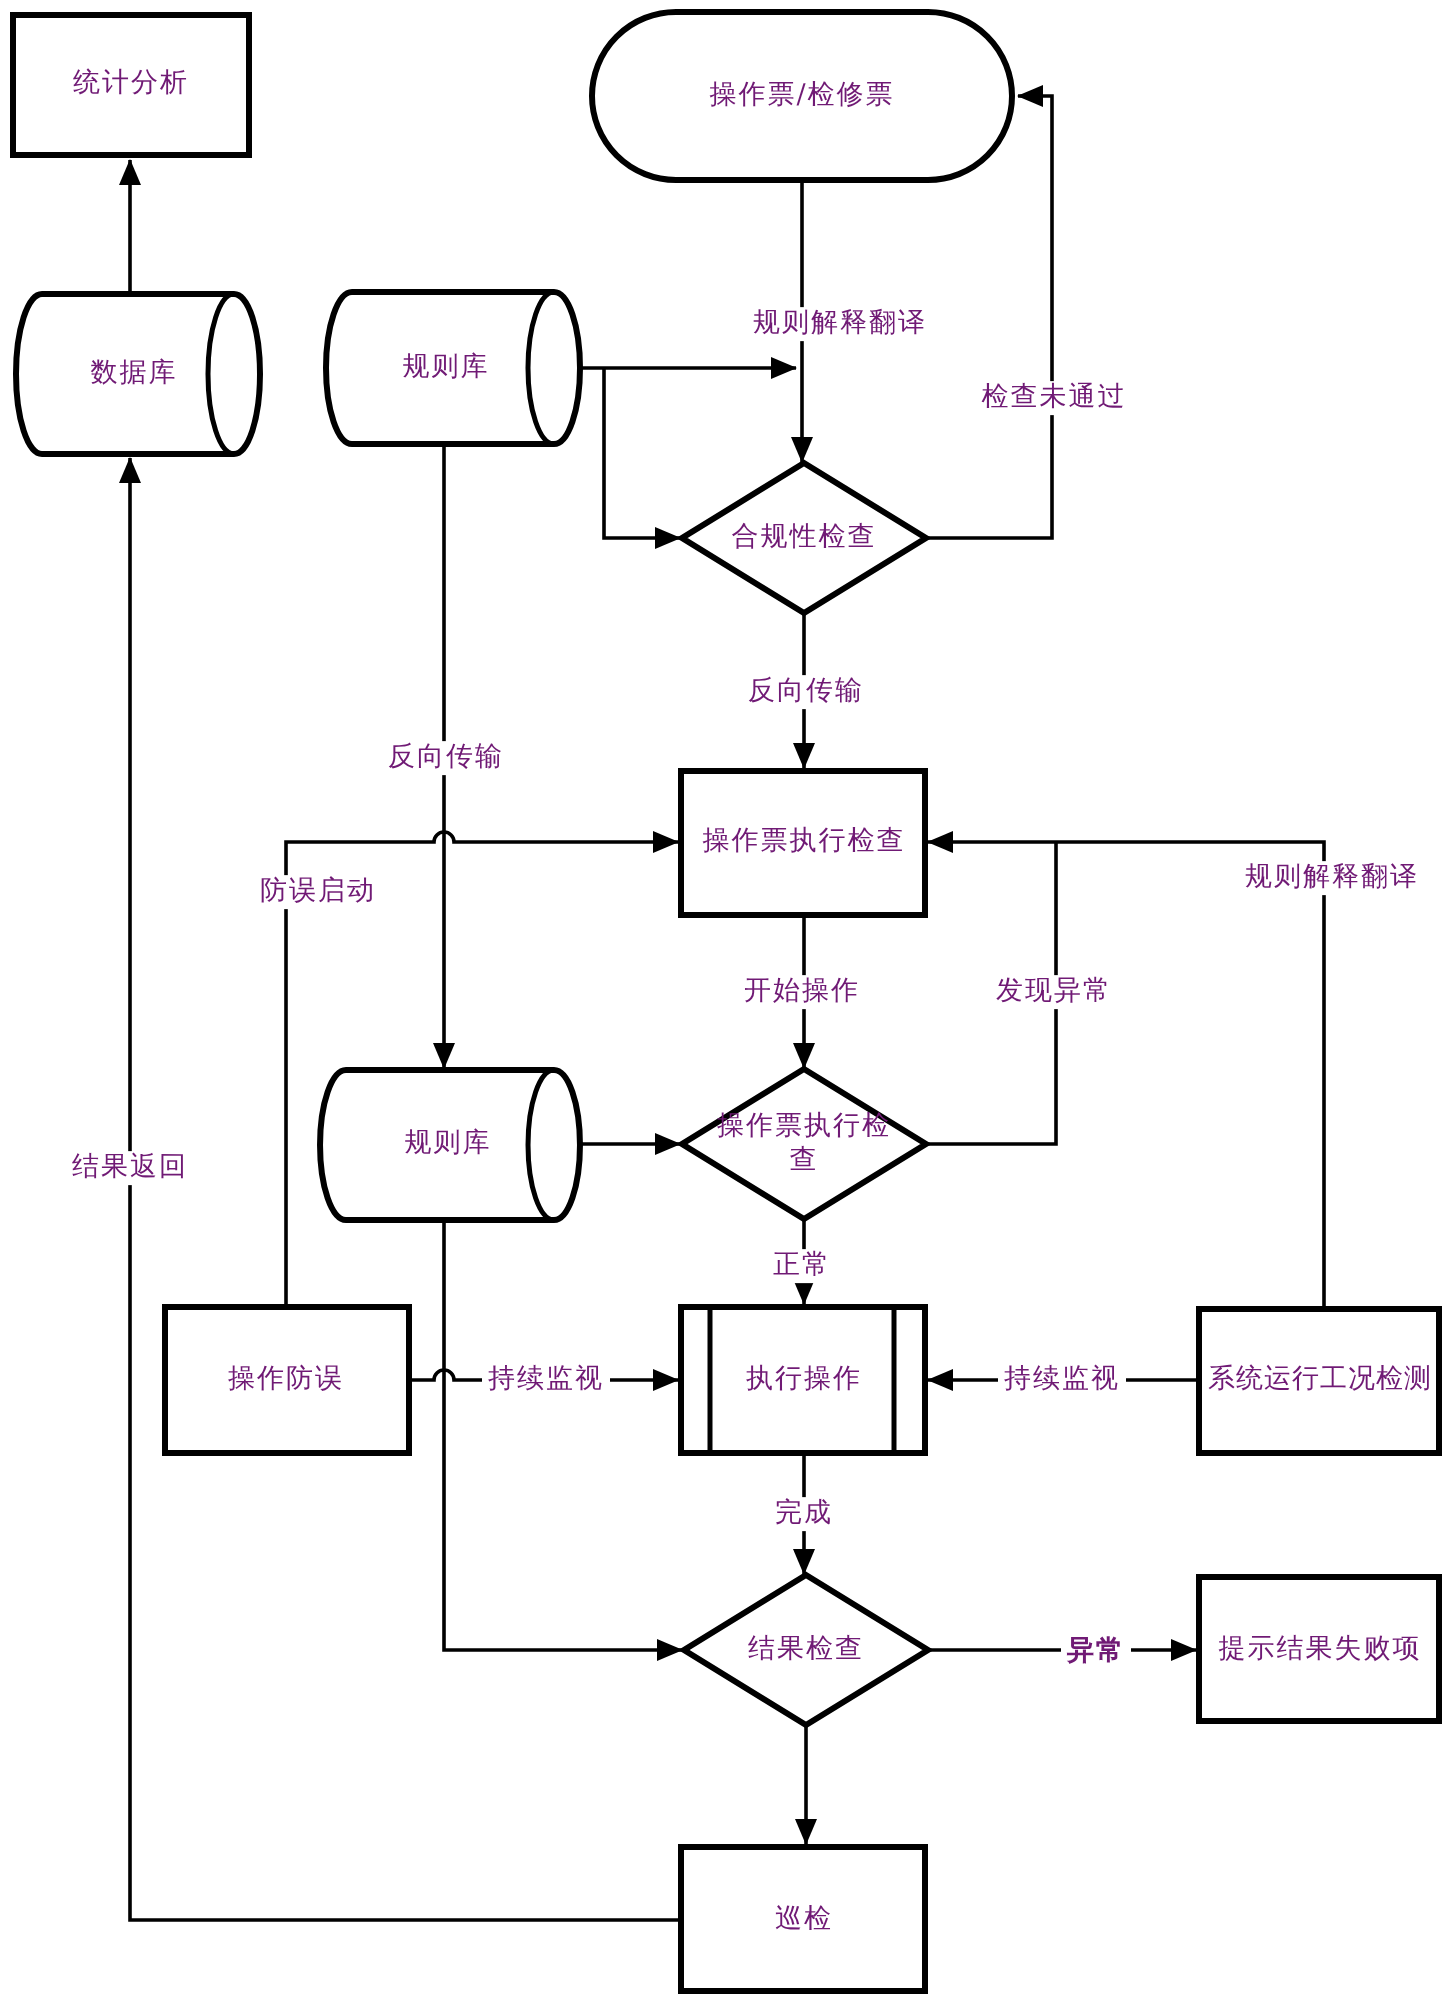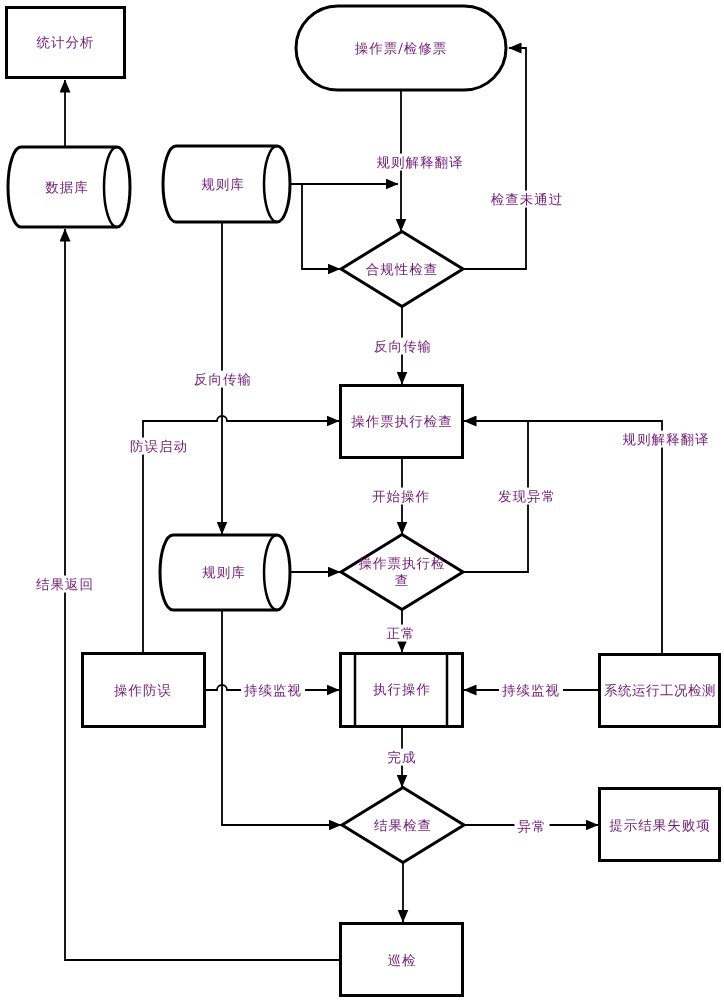--- a/index.html
+++ b/index.html
@@ -103,35 +103,35 @@
   </svg>
 
   <div class="lbl" style="left:65.5px;top:42px;">统计分析</div>
   <div class="lbl" style="left:67px;top:187px;">数据库</div>
   <div class="lbl" style="left:223px;top:184px;">规则库</div>
   <div class="lbl" style="left:401px;top:48px;">操作票/检修票</div>
   <div class="lbl" style="left:402px;top:269px;">合规性检查</div>
   <div class="lbl" style="left:402px;top:421px;">操作票执行检查</div>
   <div class="lbl" style="left:224px;top:572px;">规则库</div>
   <div class="lbl wrap" style="left:402px;top:572px;">操作票执行检查</div>
-  <div class="lbl" style="left:402px;top:690px;font-family:Liberation Serif, serif;">执行操作</div>
+  <div class="lbl" style="left:402px;top:690px;">执行操作</div>
   <div class="lbl" style="left:143px;top:690px;">操作防误</div>
   <div class="lbl" style="left:660px;top:690px;letter-spacing:0.5px;">系统运行工况检测</div>
   <div class="lbl" style="left:403px;top:825px;">结果检查</div>
   <div class="lbl" style="left:660px;top:825px;">提示结果失败项</div>
   <div class="lbl" style="left:402px;top:960px;">巡检</div>
 
   <div class="lbl edge-lbl" style="left:402px;top:162px;margin-left:18px;">规则解释翻译</div>
   <div class="lbl edge-lbl" style="left:527px;top:184px;margin-top:15px;">检查未通过</div>
   <div class="lbl edge-lbl" style="left:403px;top:346px;">反向传输</div>
   <div class="lbl edge-lbl" style="left:223px;top:379px;">反向传输</div>
   <div class="lbl edge-lbl" style="left:159px;top:446px;">防误启动</div>
   <div class="lbl edge-lbl" style="left:666px;top:439px;">规则解释翻译</div>
   <div class="lbl edge-lbl" style="left:401px;top:496px;">开始操作</div>
   <div class="lbl edge-lbl" style="left:527px;top:496px;">发现异常</div>
   <div class="lbl edge-lbl" style="left:401px;top:633px;">正常</div>
   <div class="lbl edge-lbl" style="left:273px;top:690px;">持续监视</div>
   <div class="lbl edge-lbl" style="left:531px;top:690px;">持续监视</div>
   <div class="lbl edge-lbl" style="left:402px;top:757px;">完成</div>
-  <div class="lbl edge-lbl" style="left:532px;top:826px;">异常</div>
+  <div class="lbl edge-lbl" style="left:548px;top:826px;font-weight:bold;">异常</div>
   <div class="lbl edge-lbl" style="left:65px;top:584px;">结果返回</div>
 
 </div>
 
 </body></html>

